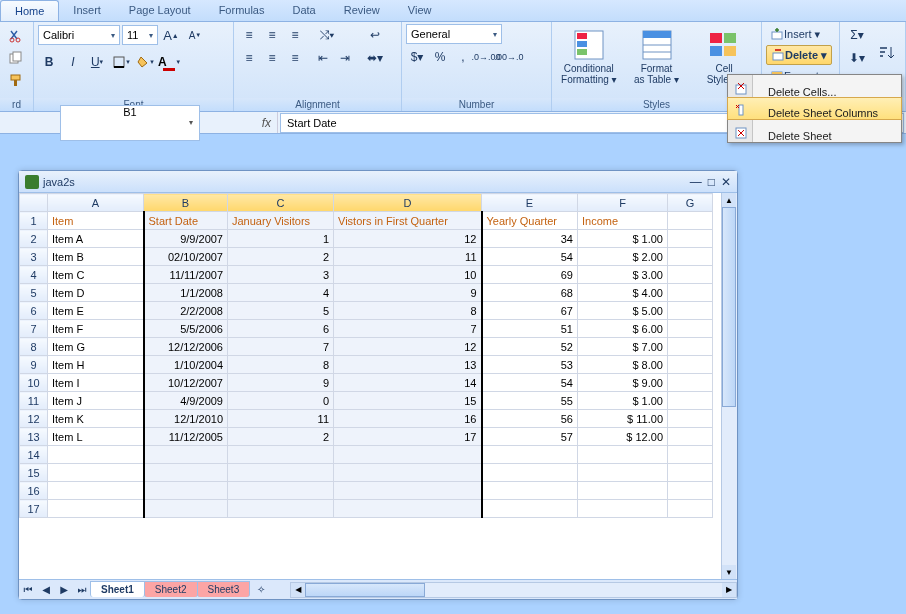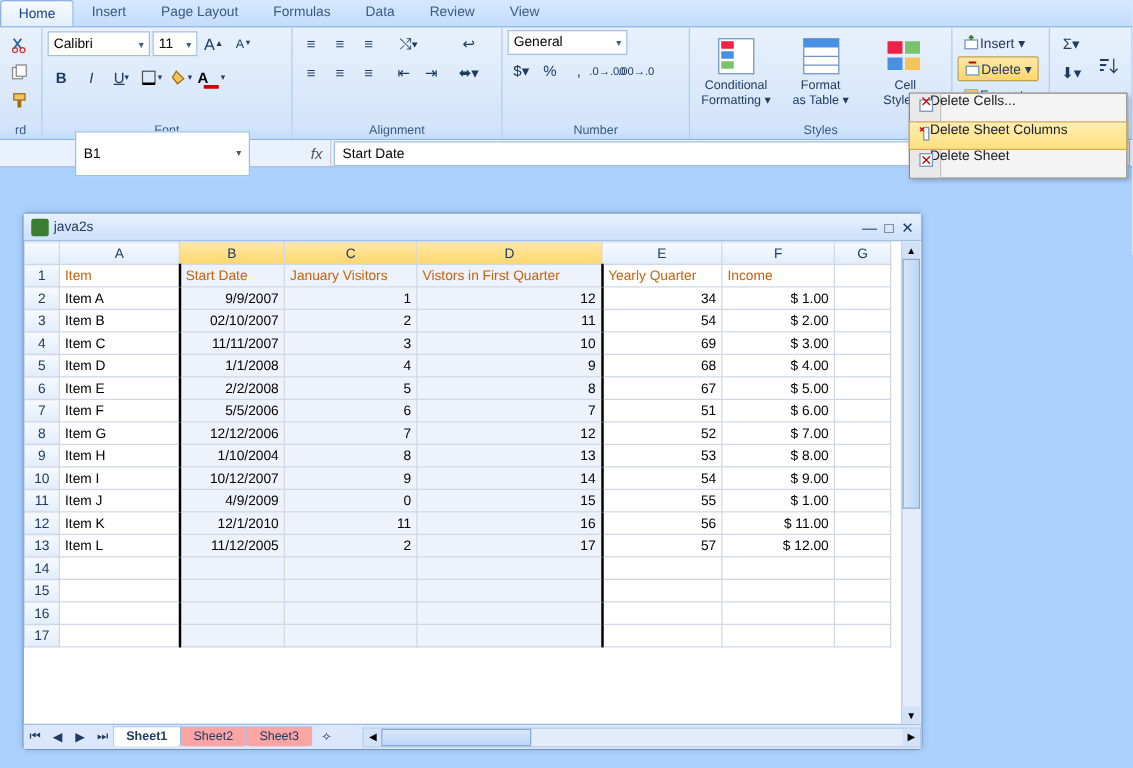--- a/index.html
+++ b/index.html
@@ -38,37 +38,37 @@
 .num-combo { width: 96px; }
 .num-row { display: flex; gap: 1px; }
 
 
 .big-btn { width: 66px; height: 66px; display: flex; flex-direction: column; align-items: center; justify-content: center; font-size: 10px; color: #1f3b64; text-align: center; border-radius: 3px; padding: 2px; gap: 2px; }
 .big-icon { width: 32px; height: 32px; }
 
 
 .cells-col { display: flex; flex-direction: column; gap: 1px; }
 .cells-btn { height: 20px; display: flex; align-items: center; gap: 0; font-size: 11px; color: #1f3b64; padding: 0 4px; border-radius: 2px; }
-.cells-btn.open { background: linear-gradient(#ffe8a6,#ffd76b); border: 1px solid #c2a14a; }
+.cells-btn.open { background: linear-gradient(#ffe8a6,#ffd76b); border: 1px solid #c2a14a; font-weight: bold; }
 
 
 .edit-col { display: flex; flex-direction: column; gap: 1px; }
 
 
 .dropdown { position: absolute; left: 727px; top: 74px; width: 175px; background: #f4f4f4; border: 1px solid #868686; box-shadow: 2px 2px 4px rgba(0,0,0,.25); z-index: 50; }
-.dropdown-item { display: flex; align-items: flex-start; height: 23px; font-size: 11px; color: #202020; padding-left: 16px; position: relative; }
+.dropdown-item { display: flex; align-items: flex-end; height: 23px; font-size: 11px; color: #202020; padding-left: 40px; position: relative; }
 .dropdown-item .mi { position: absolute; left: 4px; width: 18px; height: 18px; display: flex; align-items: center; justify-content: center; }
 .dropdown-item.disabled { color: #9a9a9a; }
 .dropdown-item.highlight { background: linear-gradient(#ffefb5,#ffe07d); border: 1px solid #d6a84c; margin: -1px; }
 .dropdown .icon-strip { position: absolute; left: 0; top: 0; bottom: 0; width: 25px; background: #e9e9e9; border-right: 1px solid #c5c5c5; }
 .dropdown-items { position: relative; }
 
 
 .formula-bar { display: flex; height: 22px; background: #e8f1fc; border-bottom: 1px solid #8db2e3; align-items: center; }
-.name-box { width: 140px; background: #fff; border: 1px solid #9ebfe8; height: 36px; margin: 0 5px 0 60px; font-size: 11px; display: flex; align-items: center; padding: 0 6px; }
+.name-box { width: 140px; background: #fff; border: 1px solid #9ebfe8; height: 36px; margin: 0 18px 0 60px; font-size: 11px; display: flex; align-items: center; padding: 0 6px; flex-direction: column; }
 .name-box .dd { margin-left: auto; font-size: 8px; color: #555; }
 .fx { width: 60px; text-align: right; padding-right: 6px; font-style: italic; color: #555; font-size: 12px; border-right: 1px solid #ccd; height: 100%; display: flex; align-items: center; justify-content: flex-end; }
 .formula-input { flex: 1; background: #fff; border: 1px solid #9ebfe8; height: 20px; margin: 0 2px; padding: 0 6px; font-size: 11px; display: flex; align-items: center; }
 
 
 .workbook { position: absolute; left: 18px; top: 170px; width: 720px; height: 430px; background: #fff; border: 1px solid #6f93c3; border-radius: 4px; box-shadow: 0 0 6px rgba(0,0,0,.15); display: flex; flex-direction: column; }
 .wb-title { height: 22px; background: linear-gradient(#e8f1fc,#cbe0fb); display: flex; align-items: center; padding: 0 6px; font-size: 11px; color: #1f3b64; border-bottom: 1px solid #9ebfe8; }
 .wb-title .t-icon { width: 14px; height: 14px; margin-right: 4px; background: #3a7d2e; border-radius: 2px; }
 .wb-controls { margin-left: auto; display: flex; gap: 6px; color: #1f3b64; font-size: 12px; }
 

